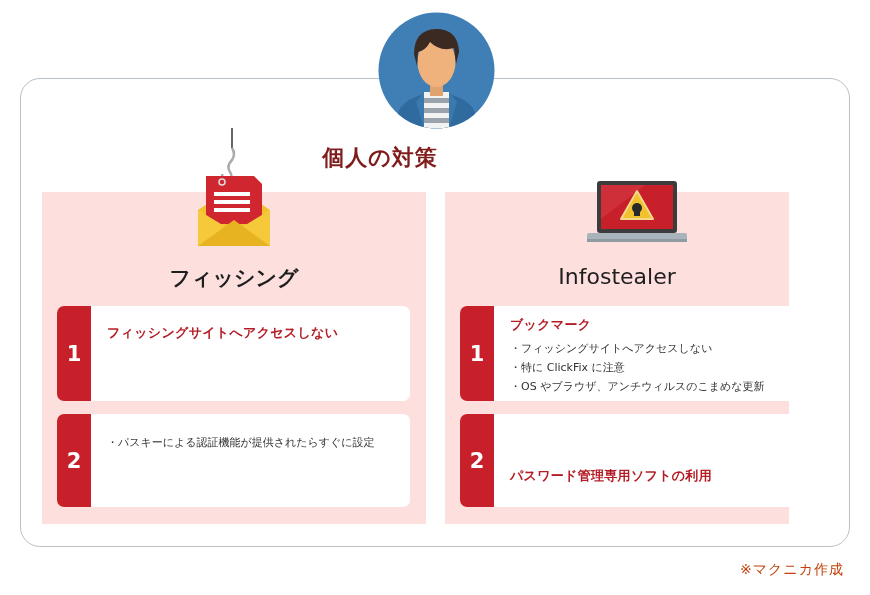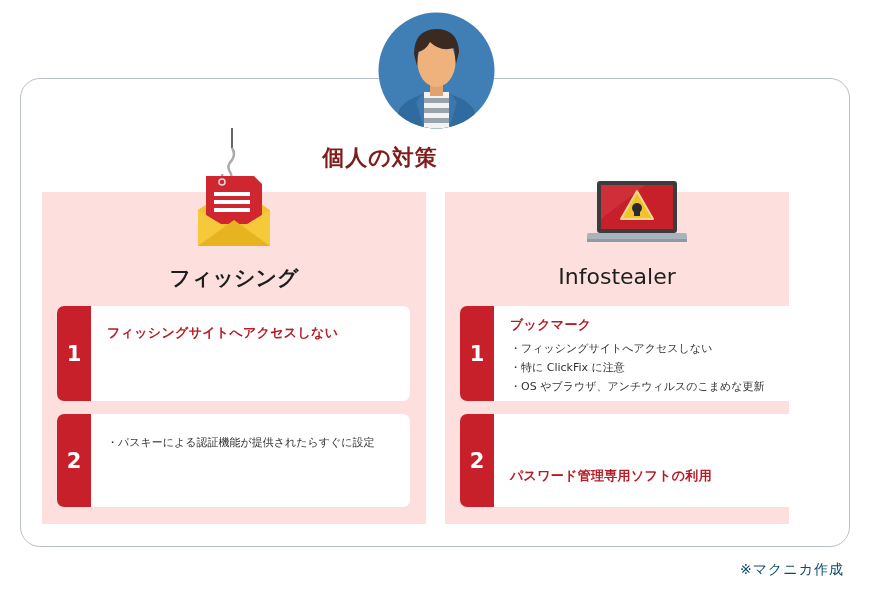--- a/index.html
+++ b/index.html
@@ -18,21 +18,21 @@
                  font-size:21px; font-weight:bold; color:#1e1e1e; }
   .panel.right .panel-title { font-weight:normal; font-size:22px; }
   .card { position:absolute; background:#fff; border-radius:7px; overflow:hidden; }
   .card .num { position:absolute; left:0; top:0; bottom:0; width:34px; background:#c8202a;
                color:#fff; font-weight:bold; font-size:21px; display:flex; align-items:center; justify-content:center; }
   .card .body { position:absolute; left:50px; right:8px; }
   .card .heading { font-size:13px; font-weight:bold; color:#b51d26; margin-bottom:5px; letter-spacing:0.3px; }
   .card .bullets { list-style:none; margin:0; padding:0; }
   .card .bullets li { font-size:11px; color:#333; line-height:19px; white-space:nowrap; }
   .card .bullets li::before { content:"・"; color:#333; }
-  .credit { position:absolute; right:26px; top:561px; font-size:14px; color:#0c4a6e; letter-spacing:1px; }
+  .credit { position:absolute; right:26px; top:561px; font-size:14px; color:#c2410c; letter-spacing:1px; }
 </style>
 </head>
 <body>
 
 <div class="frame"></div>
 
 <div class="avatar">
   <svg width="117" height="117" viewBox="0 0 117 117">
     <defs>
         <clipPath id="cc">

